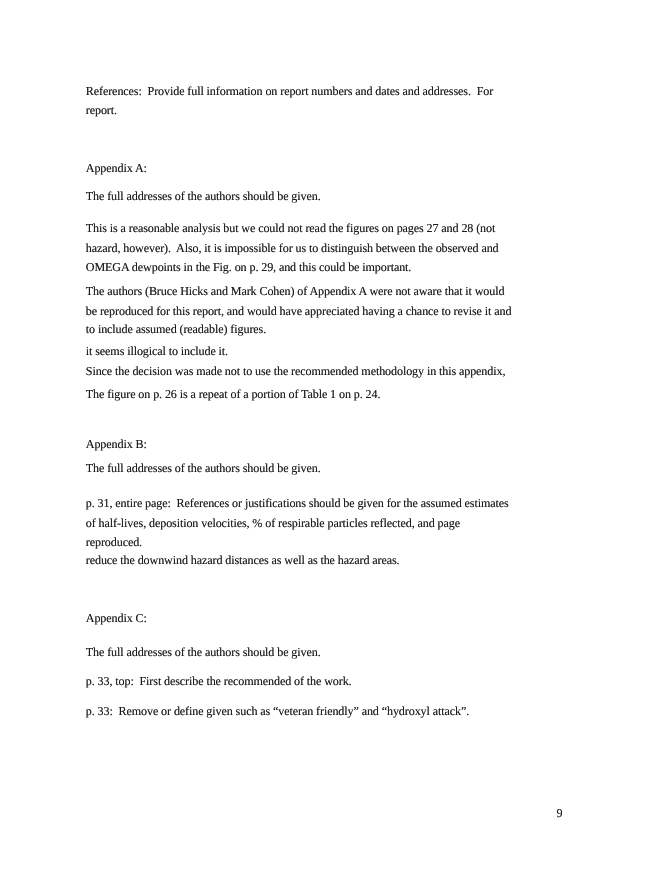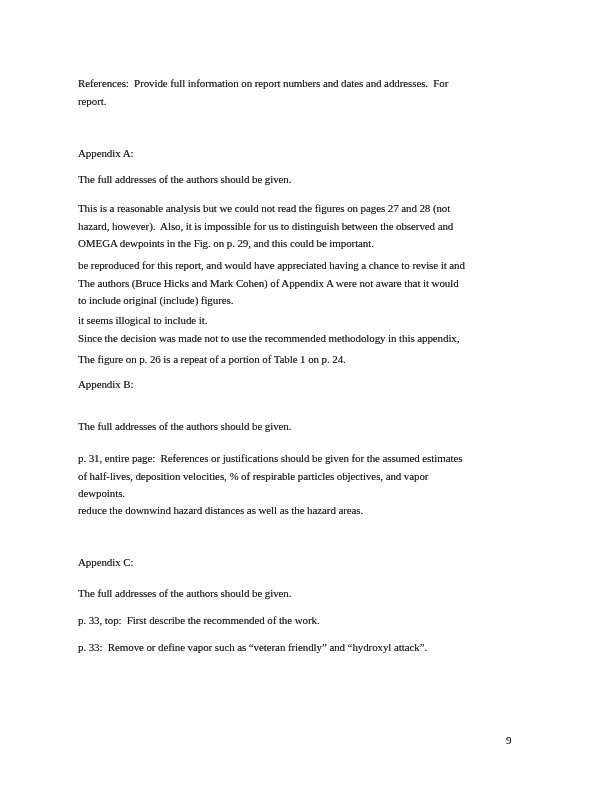--- a/index.html
+++ b/index.html
@@ -55,63 +55,63 @@
     <div class="ln">The full addresses of the authors should be given.</div>
   </div>
 
   <div class="block" style="top:200px">
     <div class="ln">This is a reasonable analysis but we could not read the figures on pages 27 and 28 (not</div>
     <div class="ln">hazard, however).  Also, it is impossible for us to distinguish between the observed and</div>
     <div class="ln">OMEGA dewpoints in the Fig. on p. 29, and this could be important.</div>
   </div>
 
   <div class="block" style="top:257px">
+    <div class="ln">The authors (Bruce Hicks and Mark Cohen) of Appendix A were not aware that it would</div>
     <div class="ln">be reproduced for this report, and would have appreciated having a chance to revise it and</div>
-    <div class="ln">The authors (Bruce Hicks and Mark Cohen) of Appendix A were not aware that it would</div>
-    <div class="ln">to include original (include) figures.</div>
+    <div class="ln">to include assumed (readable) figures.</div>
   </div>
 
   <div class="block" style="top:312px">
     <div class="ln">it seems illogical to include it.</div>
     <div class="ln">Since the decision was made not to use the recommended methodology in this appendix,</div>
   </div>
 
   <div class="block" style="top:351px">
     <div class="ln">The figure on p. 26 is a repeat of a portion of Table 1 on p. 24.</div>
   </div>
 
-  <div class="block" style="top:376px">
+  <div class="block" style="top:396px">
     <div class="ln">Appendix B:</div>
   </div>
 
   <div class="block" style="top:418px">
     <div class="ln">The full addresses of the authors should be given.</div>
   </div>
 
   <div class="block" style="top:450px">
     <div class="ln">p. 31, entire page:  References or justifications should be given for the assumed estimates</div>
-    <div class="ln">of half-lives, deposition velocities, % of respirable particles objectives, and vapor</div>
-    <div class="ln">dewpoints.</div>
+    <div class="ln">of half-lives, deposition velocities, % of respirable particles reflected, and page</div>
+    <div class="ln">reproduced.</div>
   </div>
 
   <div class="block" style="top:502px">
     <div class="ln">reduce the downwind hazard distances as well as the hazard areas.</div>
   </div>
 
   <div class="block" style="top:554px">
     <div class="ln">Appendix C:</div>
   </div>
 
   <div class="block" style="top:585px">
     <div class="ln">The full addresses of the authors should be given.</div>
   </div>
 
   <div class="block" style="top:612px">
     <div class="ln">p. 33, top:  First describe the recommended of the work.</div>
   </div>
 
   <div class="block" style="top:639px">
-    <div class="ln">p. 33:  Remove or define vapor such as “veteran friendly” and “hydroxyl attack”.</div>
+    <div class="ln">p. 33:  Remove or define given such as “veteran friendly” and “hydroxyl attack”.</div>
   </div>
 
   <div class="page-number">9</div>
 
 </div>
 
 </body></html>

